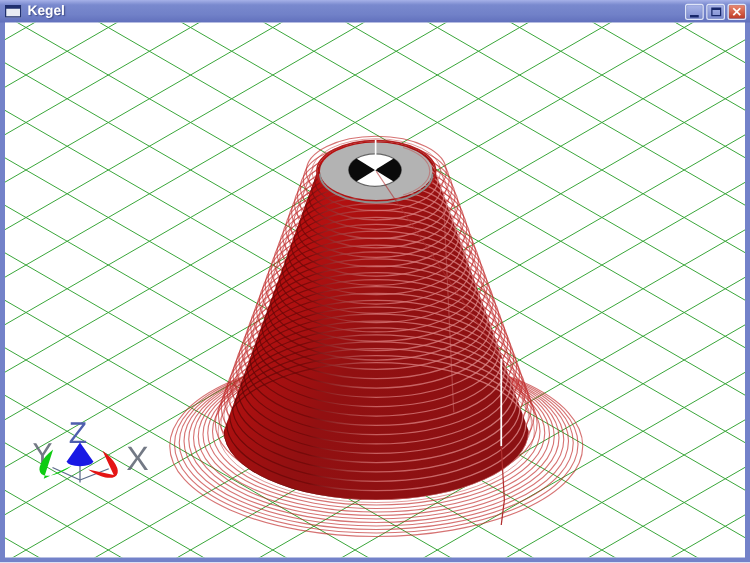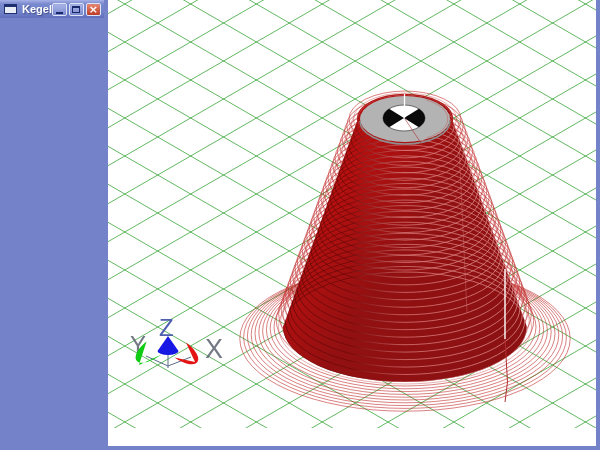--- a/index.html
+++ b/index.html
@@ -1,17 +1,17 @@
 <!DOCTYPE html>
 <html><head>
 <meta charset="utf-8">
 <style>
   html,body{margin:0;padding:0;}
   body{width:600px;height:450px;font-family:"Liberation Sans",sans-serif;background:#fff;overflow:hidden;}
-  .window{width:600px;height:450px;box-sizing:border-box;background:#7382c9;display:flex;flex-direction:row;}
+  .window{width:600px;height:450px;box-sizing:border-box;background:#7382c9;display:flex;flex-direction:column;}
   .titlebar{height:18px;display:flex;align-items:center;padding:0 3px 0 4px;
     background:linear-gradient(180deg,#a6b1e8 0%,#7989ce 22%,#7181c8 65%,#6170bc 100%);}
   .app-icon{width:13px;height:10px;background:#e8ecf4;border:1px solid #20306e;box-sizing:border-box;
     border-top:3px solid #20306e;margin-right:5px;flex:0 0 auto;}
   .title-text{color:#ffffff;font-size:11px;font-weight:bold;line-height:18px;
     text-shadow:1px 1px 1px rgba(30,40,90,.55);flex:1 1 auto;white-space:nowrap;overflow:hidden;}
   .tb-buttons{display:flex;gap:2px;flex:0 0 auto;}
   .tb-btn{width:15px;height:13px;box-sizing:border-box;border:1px solid #dfe5f8;border-radius:2px;
     background:linear-gradient(180deg,#aab6e8,#7d8cd0);display:flex;align-items:center;justify-content:center;
     box-shadow:inset 0 0 1px #51619f;}

